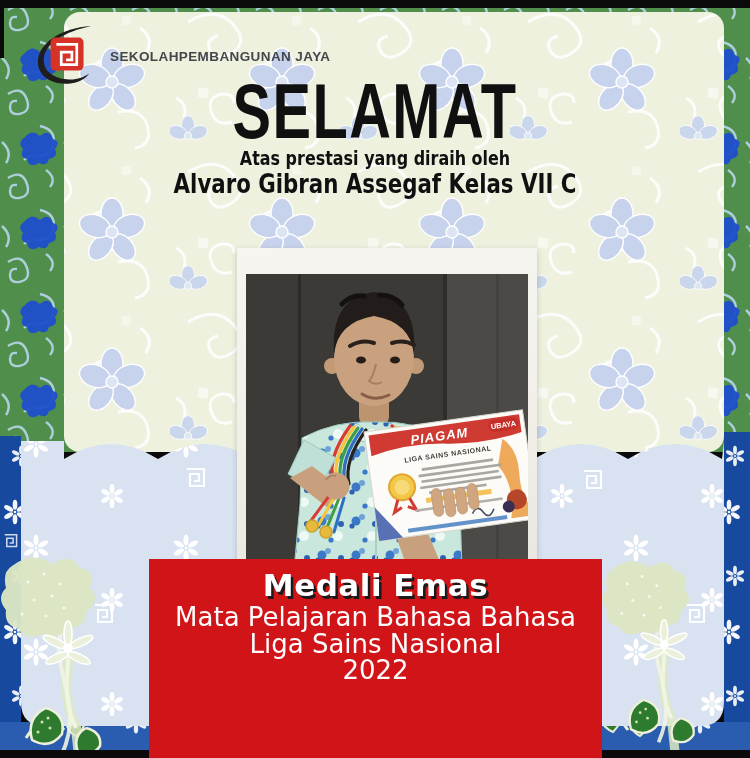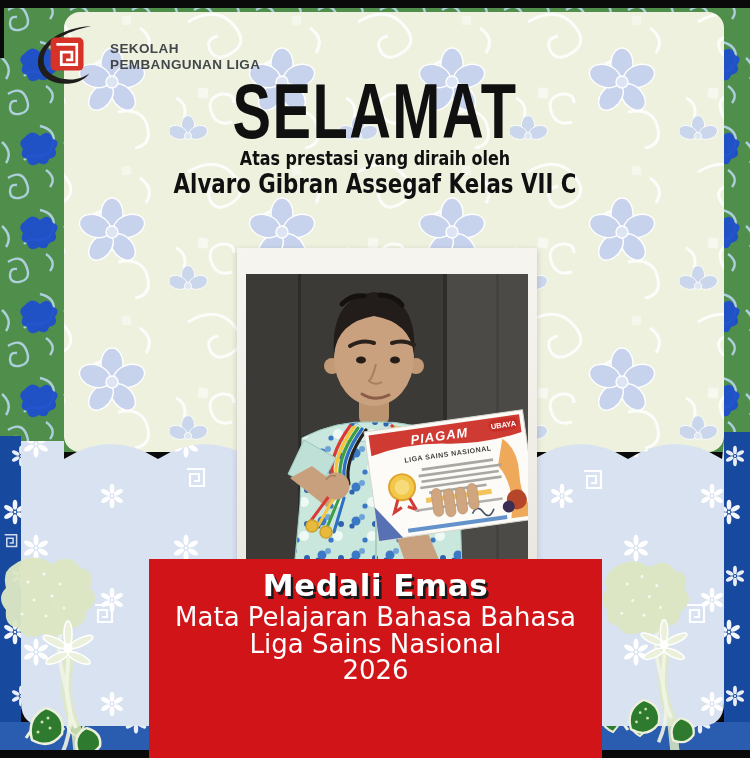--- a/index.html
+++ b/index.html
@@ -3,21 +3,21 @@
 <meta charset="utf-8">
 <style>
   html,body{margin:0;padding:0;background:#222;}
   #poster{
     position:relative;width:750px;height:758px;overflow:hidden;
     background:#0a0a0a;font-family:"Liberation Sans",sans-serif;
   }
   #bg{position:absolute;left:0;top:0;z-index:0;}
   
   .logo{position:absolute;left:34px;top:24px;z-index:4;display:flex;align-items:center;gap:6px;}
-  .logo-text{display:flex;flex-direction:column;justify-content:center;margin-top:2px;}
+  .logo-text{display:flex;flex-direction:row;justify-content:center;margin-top:2px;}
   .logo-text span{
     font-family:"Liberation Sans",sans-serif;font-weight:700;font-size:13.5px;
     line-height:16px;color:#43474b;letter-spacing:.4px;white-space:nowrap;
   }
   
   .center-line{position:absolute;left:0;right:0;text-align:center;color:#101010;z-index:3;white-space:nowrap;}
   .title{
     top:72px;font-family:"Liberation Sans",sans-serif;font-weight:800;font-size:78px;line-height:78px;
     letter-spacing:2px;transform:scaleX(.74);transform-origin:center;
   }
@@ -204,21 +204,21 @@
   </svg>
 
   <div class="logo">
     <svg width="70" height="64" viewBox="0 0 70 66">
       <path d="M58,2 C26,4 4,20 3,38 C2,54 18,64 38,61 C46,60 52,56 56,51 C50,55 42,58 33,57 C18,56 8,47 9,36 C10,20 30,8 58,2 Z" fill="#201e1c"></path>
       <rect x="16" y="14" width="34" height="34" rx="5" fill="#d63227"></rect>
       <path d="M22,21 h21 v21 h-16 v-13 h11 v8 h-6" fill="none" stroke="#ffffff" stroke-width="2.8"></path>
     </svg>
     <div class="logo-text">
       <span>SEKOLAH</span>
-      <span>PEMBANGUNAN LIGA</span>
+      <span>PEMBANGUNAN JAYA</span>
     </div>
   </div>
 
   <div class="center-line title">SELAMAT</div>
   <div class="center-line subtitle">Atas prestasi yang diraih oleh</div>
   <div class="center-line recipient">Alvaro Gibran Assegaf Kelas VII C</div>
 
   <div class="photo-frame">
     <svg width="282" height="296" viewBox="0 0 282 296">
 
@@ -322,16 +322,16 @@
           <rect x="94" y="66" width="10" height="26" rx="5"></rect>
         </g>
       </g>
     </svg>
   </div>
 
   <div class="banner">
     <div class="b1">Medali Emas</div>
     <div class="bl">Mata Pelajaran Bahasa Bahasa</div>
     <div class="bl">Liga Sains Nasional</div>
-    <div class="bl">2026</div>
+    <div class="bl">2022</div>
   </div>
 
 </div>
 
 </body></html>

